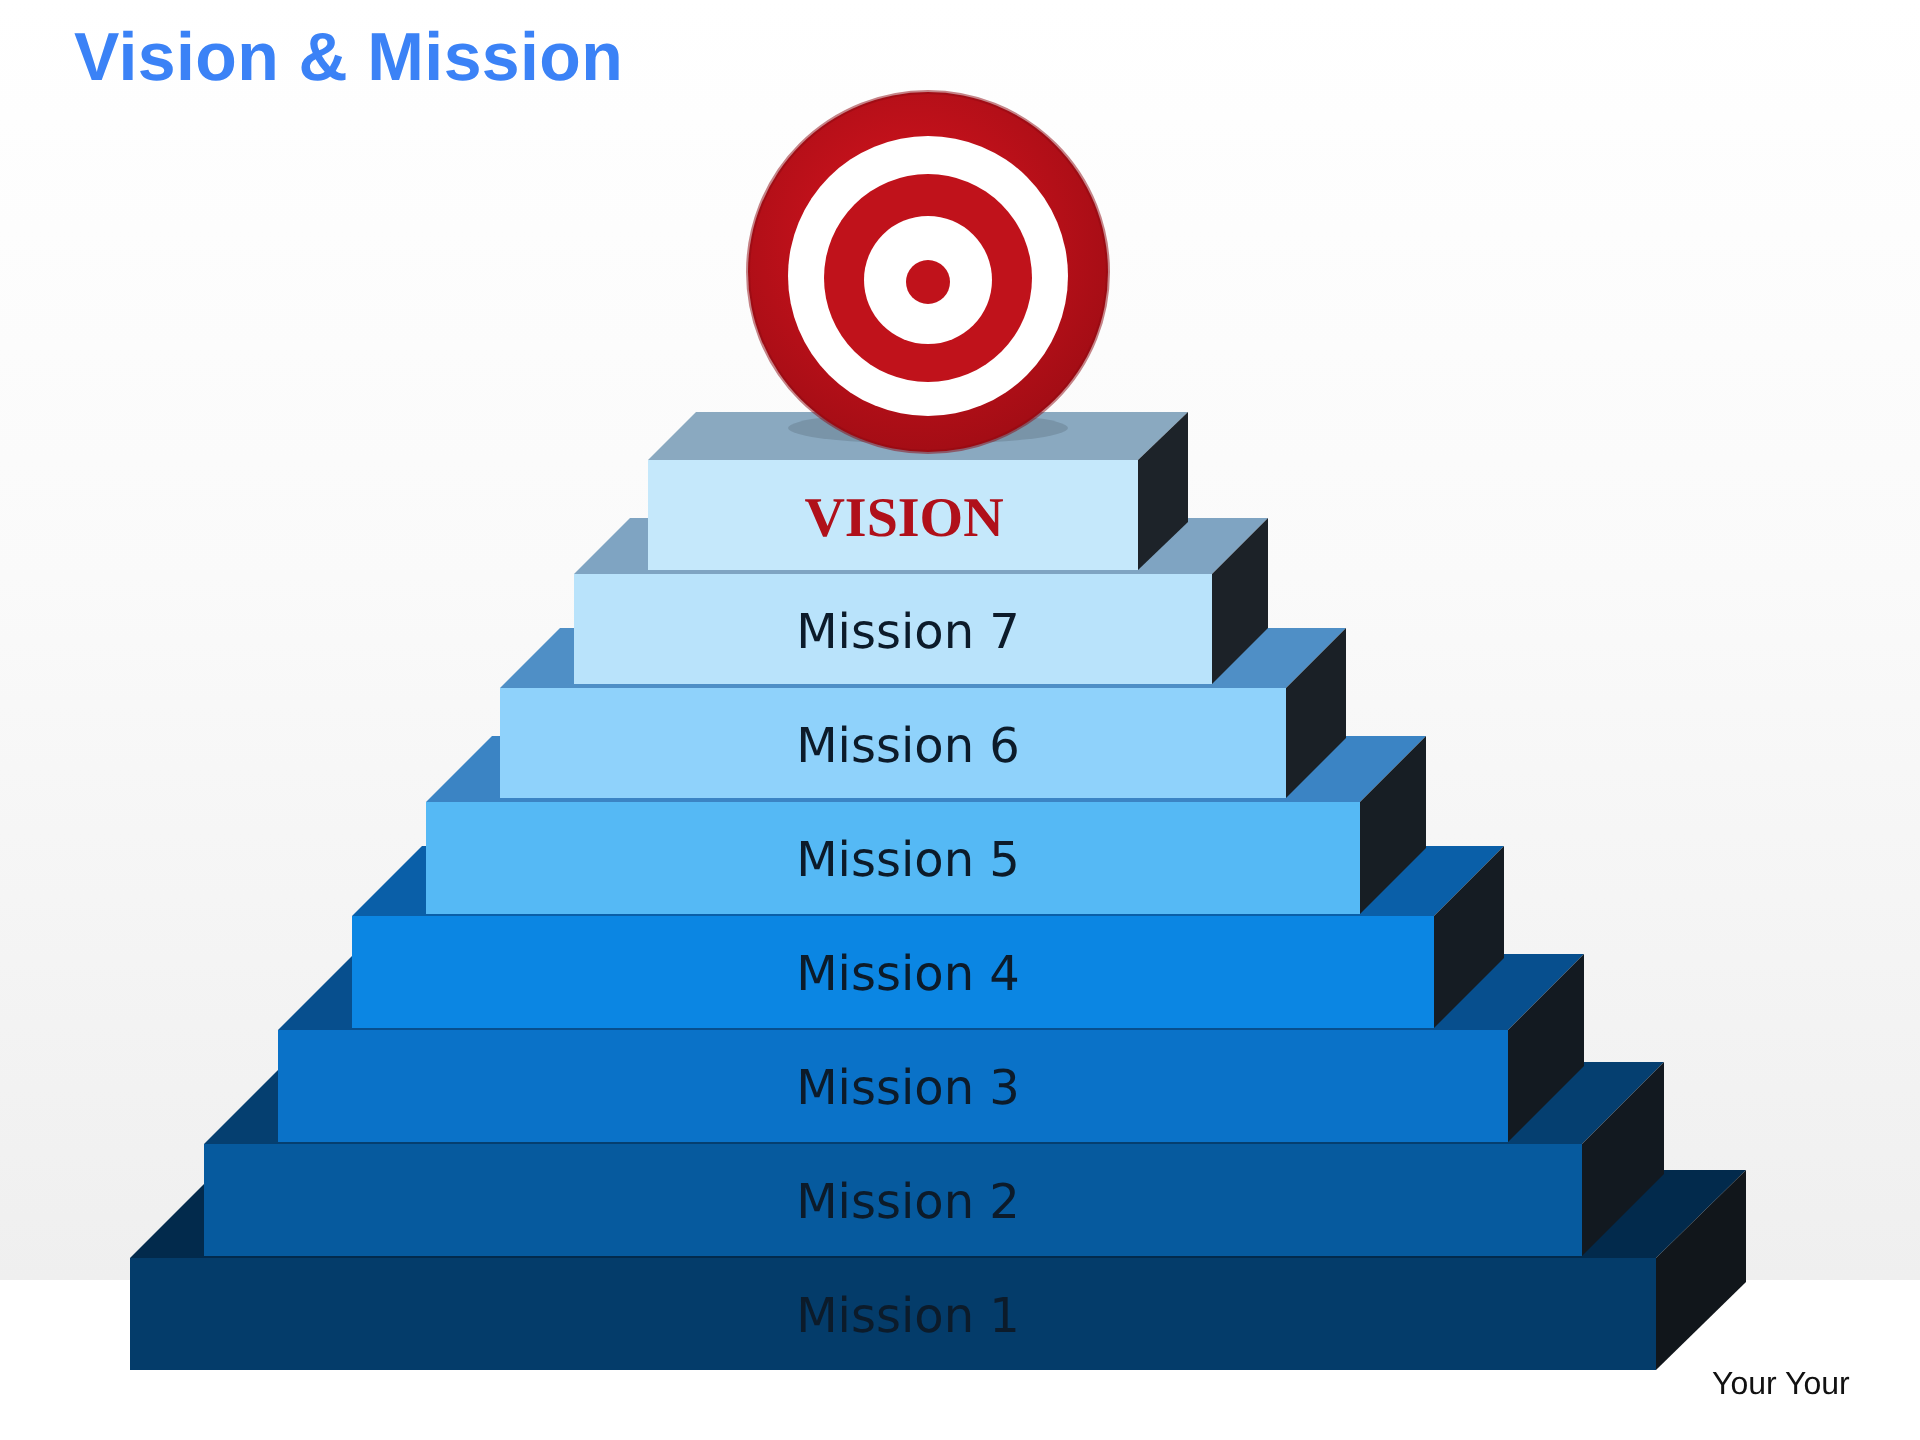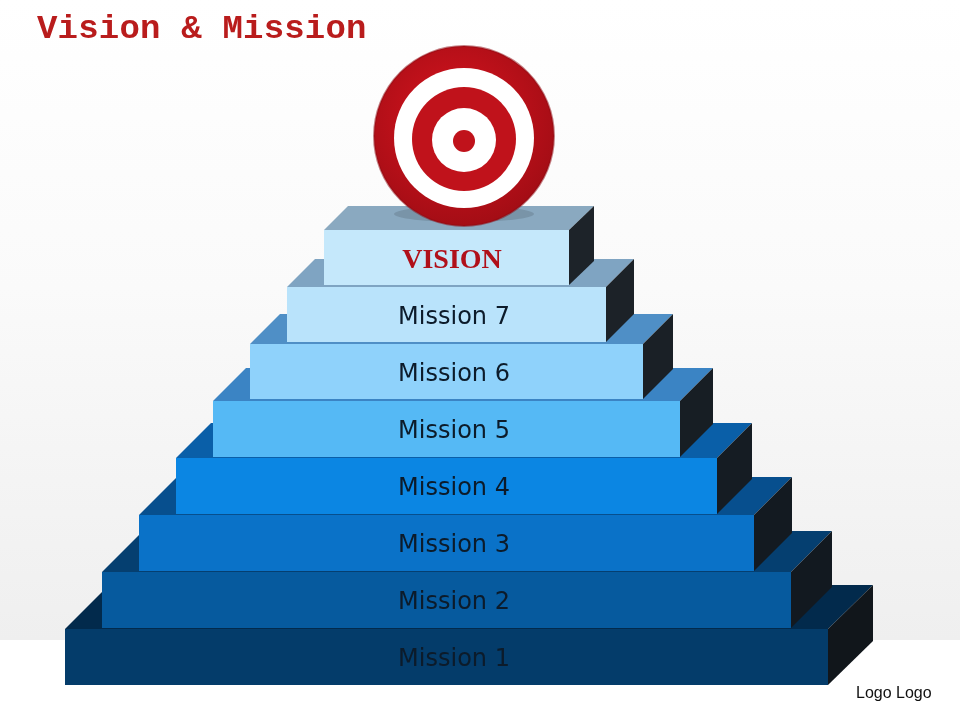--- a/index.html
+++ b/index.html
@@ -7,22 +7,22 @@
     width: 960px; height: 720px; position: relative; overflow: hidden;
     background: #ffffff;
     font-family: "Liberation Sans", sans-serif;
   }
   .bg-band {
     position: absolute; left: 0; top: 0; width: 960px; height: 640px;
     background: linear-gradient(to bottom, #ffffff 0%, #fafafa 45%, #efefef 100%);
   }
   .title {
     position: absolute; left: 37px; top: 10px;
-    font-family: Liberation Mono, monospace;
-    font-weight: bold; font-size: 34px; color: #b91c1c; letter-spacing: 0.2px;
+    font-family: Liberation Sans, sans-serif;
+    font-weight: bold; font-size: 34px; color: #3b82f6; letter-spacing: 0.2px;
   }
   .logo {
     position: absolute; left: 856px; top: 684px;
     font-family: "Liberation Sans", "DejaVu Sans", sans-serif;
     font-size: 16px; color: #111;
   }
   svg.diagram { position: absolute; left: 0; top: 0; }
   .step-label {
     font-family: "DejaVu Sans", "Liberation Sans", sans-serif;
     font-size: 24px; fill: #0c1b2a;
@@ -108,13 +108,13 @@
   <text class="vision-label" x="452" y="268" text-anchor="middle">VISION</text>
   <text class="step-label" x="454" y="324" text-anchor="middle">Mission 7</text>
   <text class="step-label" x="454" y="381" text-anchor="middle">Mission 6</text>
   <text class="step-label" x="454" y="438" text-anchor="middle">Mission 5</text>
   <text class="step-label" x="454" y="495" text-anchor="middle">Mission 4</text>
   <text class="step-label" x="454" y="552" text-anchor="middle">Mission 3</text>
   <text class="step-label" x="454" y="609" text-anchor="middle">Mission 2</text>
   <text class="step-label" x="454" y="666" text-anchor="middle">Mission 1</text>
 </svg>
 
-<div class="logo">Logo Logo</div>
+<div class="logo">Your Your</div>
 
 </body></html>

